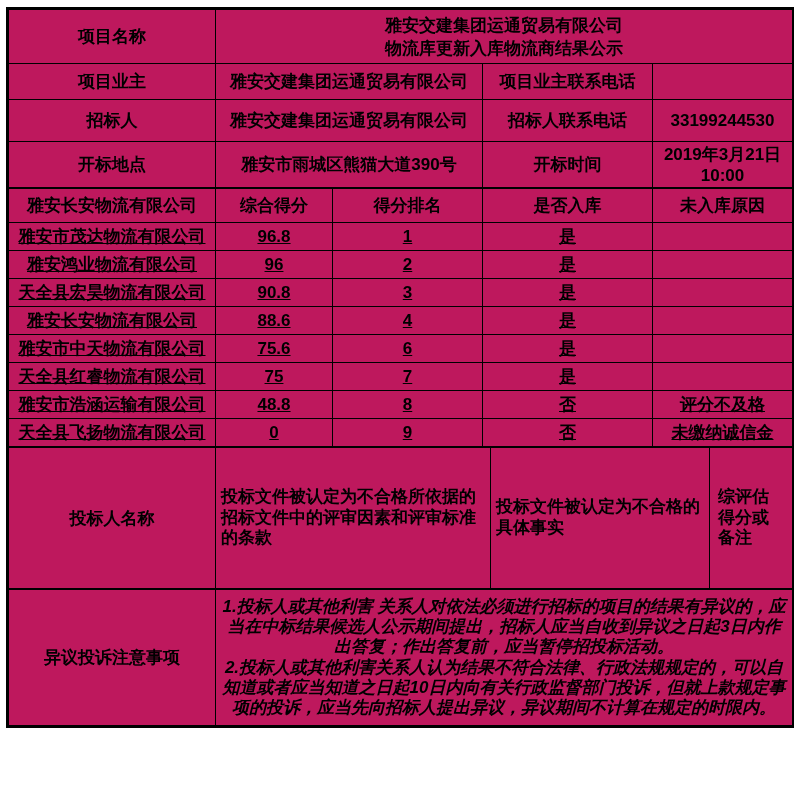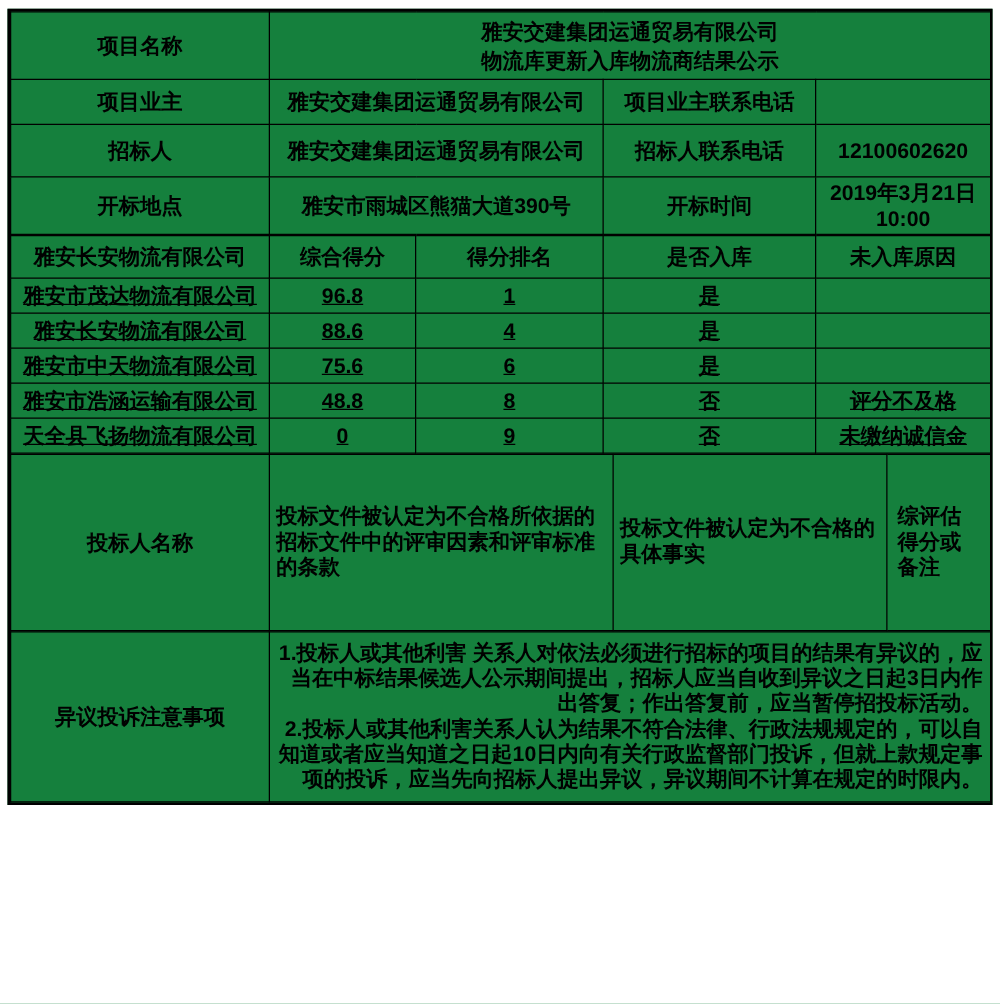--- a/index.html
+++ b/index.html
@@ -9,21 +9,21 @@
     width: 800px;
   }
   .sheet {
     box-sizing: content-box;
     width: 784px;
     margin: 7px 6px 9px 6px;
     border: 2px solid #000000;
     font-family: "Liberation Sans", "DejaVu Sans", sans-serif;
     font-weight: 600;
     color: #000000;
-    background: #15803d;
+    background: #be185d;
   }
   table.t {
     border-collapse: collapse;
     table-layout: fixed;
     width: 784px;
   }
   table.t + table.t { margin-top: 0; }
   td, th {
     border: 1px solid #000000;
     padding: 1px 4px;
@@ -44,21 +44,22 @@
   .r5 { height: 43px; }
   .rh { height: 34px; }
   .rd { height: 28px; text-decoration: underline; }
   .rb { height: 141px; }
   .rn { height: 136px; }
   .rb td.left { padding: 2px 5px; line-height: 1.22; }
   .rb td.remark { padding: 2px 8px; }
   .rn td.notice {
     padding: 3px 6px;
     line-height: 1.18;
-    text-align: right;
+    text-align: center;
+    font-style: italic;
   }
 </style>
 </head>
 <body>
 
 <div class="sheet">
 
   <table class="t">
     <colgroup>
       <col style="width:207px">
@@ -76,21 +77,21 @@
       <tr class="r2">
         <td>项目业主</td>
         <td colspan="2">雅安交建集团运通贸易有限公司</td>
         <td>项目业主联系电话</td>
         <td></td>
       </tr>
       <tr class="r3">
         <td>招标人</td>
         <td colspan="2">雅安交建集团运通贸易有限公司</td>
         <td>招标人联系电话</td>
-        <td>12100602620</td>
+        <td>33199244530</td>
       </tr>
       <tr class="r4">
         <td>开标地点</td>
         <td colspan="2">雅安市雨城区熊猫大道390号</td>
         <td>开标时间</td>
         <td class="pre">2019年3月21日
 10:00</td>
       </tr>
     </tbody>
   </table>
@@ -112,30 +113,51 @@
         <th>未入库原因</th>
       </tr>
       <tr class="rd">
         <td>雅安市茂达物流有限公司</td>
         <td>96.8</td>
         <td>1</td>
         <td>是</td>
         <td></td>
       </tr>
       <tr class="rd">
+        <td>雅安鸿业物流有限公司</td>
+        <td>96</td>
+        <td>2</td>
+        <td>是</td>
+        <td></td>
+      </tr>
+      <tr class="rd">
+        <td>天全县宏昊物流有限公司</td>
+        <td>90.8</td>
+        <td>3</td>
+        <td>是</td>
+        <td></td>
+      </tr>
+      <tr class="rd">
         <td>雅安长安物流有限公司</td>
         <td>88.6</td>
         <td>4</td>
         <td>是</td>
         <td></td>
       </tr>
       <tr class="rd">
         <td>雅安市中天物流有限公司</td>
         <td>75.6</td>
         <td>6</td>
+        <td>是</td>
+        <td></td>
+      </tr>
+      <tr class="rd">
+        <td>天全县红睿物流有限公司</td>
+        <td>75</td>
+        <td>7</td>
         <td>是</td>
         <td></td>
       </tr>
       <tr class="rd">
         <td>雅安市浩涵运输有限公司</td>
         <td>48.8</td>
         <td>8</td>
         <td>否</td>
         <td>评分不及格</td>
       </tr>

